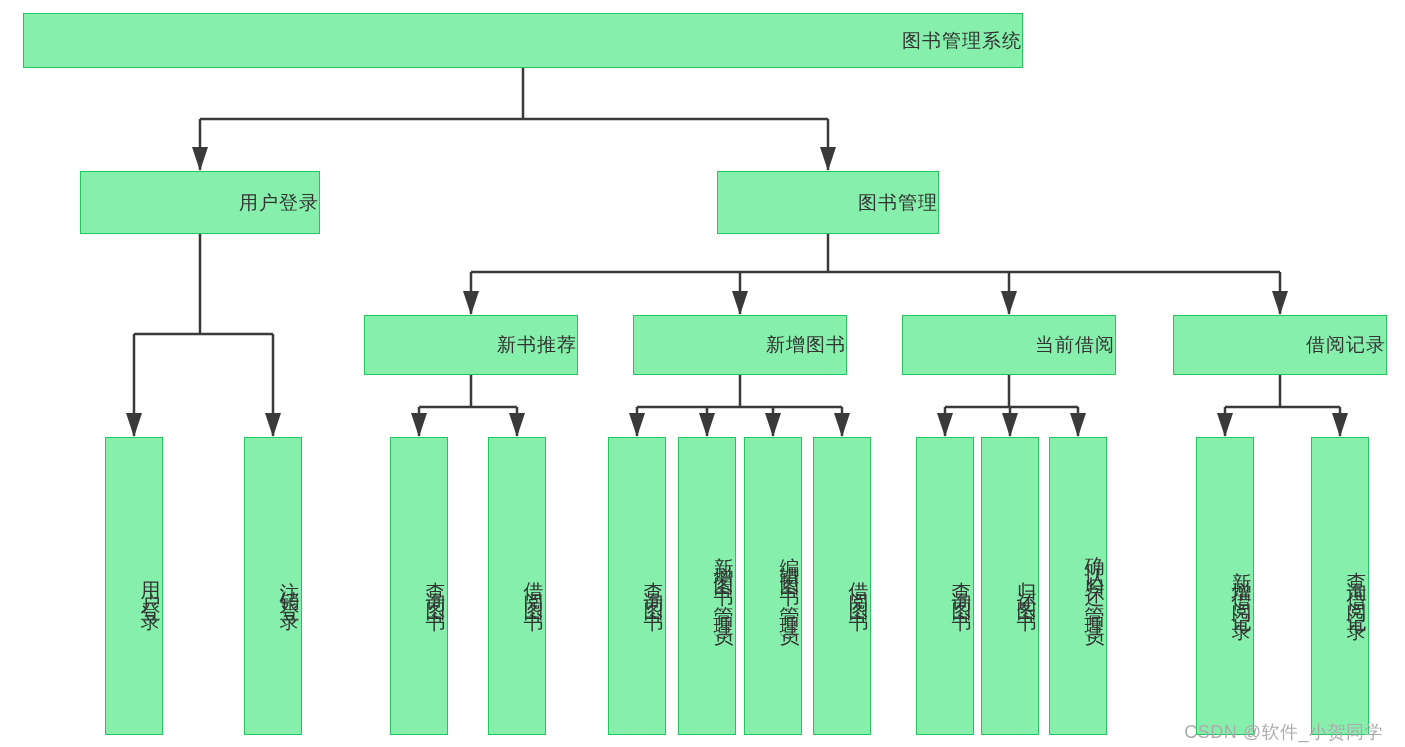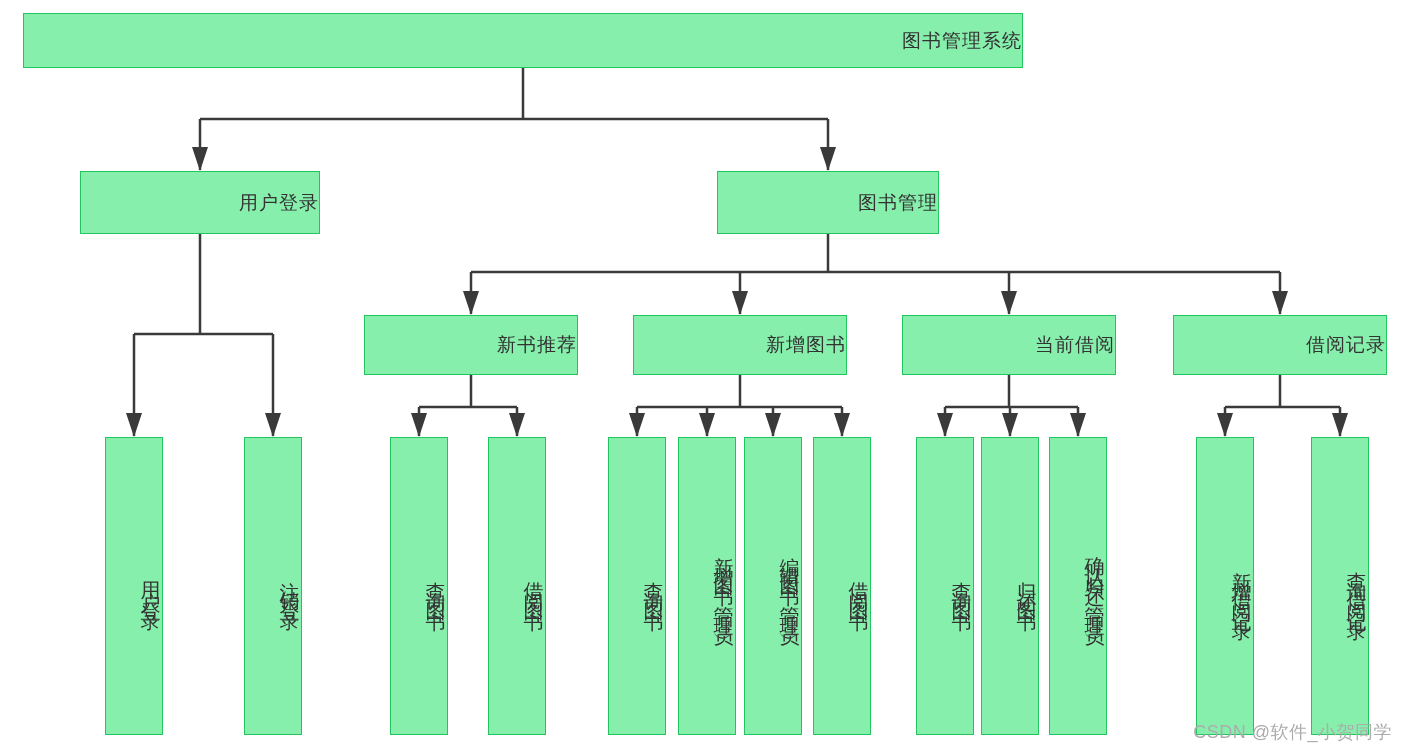--- a/index.html
+++ b/index.html
@@ -48,21 +48,21 @@
   .vlabel {
     writing-mode: vertical-lr;
     text-orientation: mixed;
     font-size: 20px;
     line-height: 1.1;
     letter-spacing: 10px;
     white-space: nowrap;
   }
   .watermark {
     position: absolute;
-    right: 13px;
+    right: 22px;
     bottom: 3px;
     font-size: 18px;
     color: #acacac;
     letter-spacing: 0.5px;
     white-space: nowrap;
   }
 </style>
 </head>
 <body>
 

